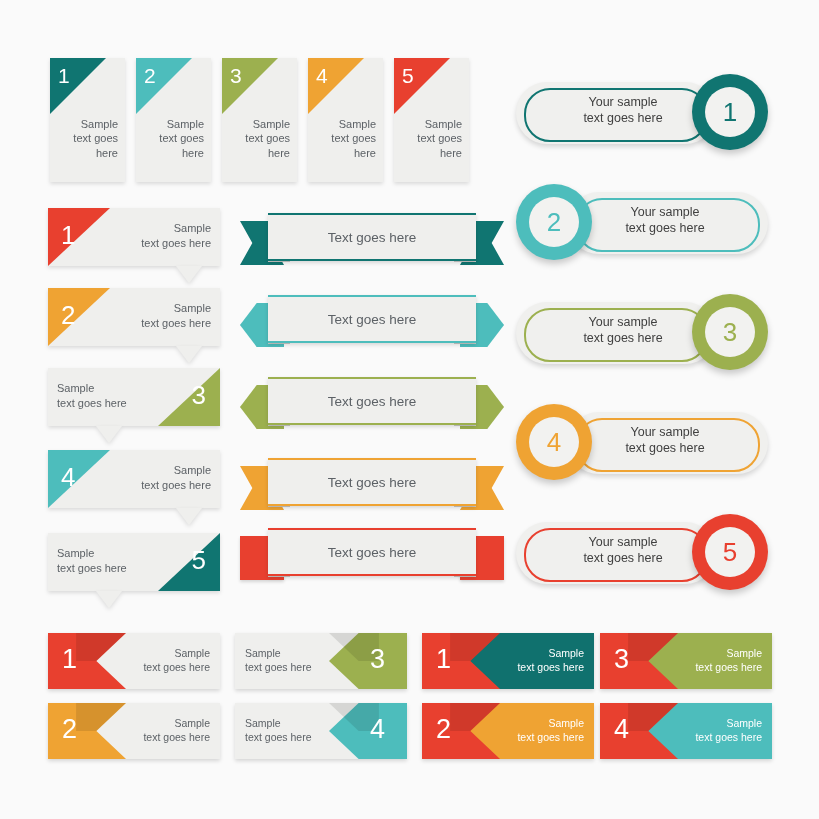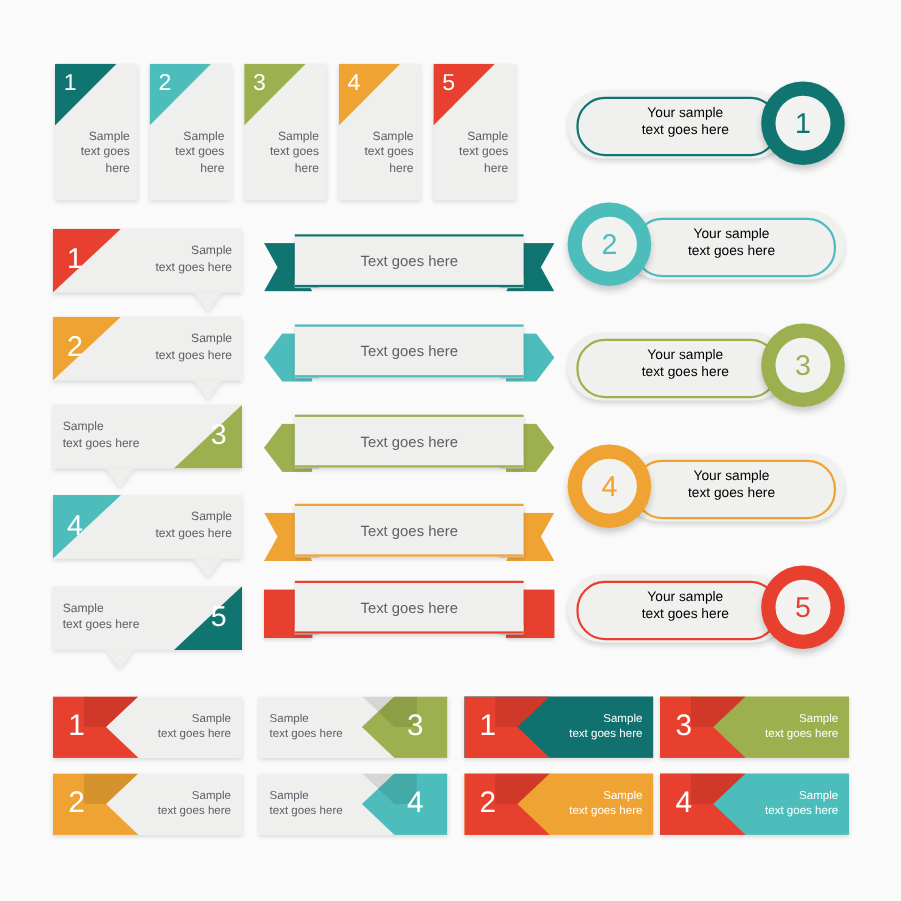--- a/index.html
+++ b/index.html
@@ -89,21 +89,21 @@
     position:absolute;top:0;width:76px;height:76px;border-radius:50%;
     background:var(--c);box-shadow:0 4px 7px rgba(0,0,0,.2);
   }
   .pill .circ i{
     position:absolute;left:13px;top:13px;width:50px;height:50px;border-radius:50%;
     background:#f2f2f0;display:flex;align-items:center;justify-content:center;
     font-style:normal;font-size:26px;color:var(--c);
   }
   .pill .ptxt{
     position:absolute;top:20px;font-size:12.5px;line-height:16px;
-    color:#000000;text-align:center;width:150px;
+    color:#404040;text-align:center;width:150px;
   }
 
   
   .gcard{position:absolute;width:172px;height:56px;overflow:hidden;
          box-shadow:0 2px 4px rgba(0,0,0,.15);}
   .gcard .base{position:absolute;inset:0;background:var(--bg);}
   .gcard .chev{position:absolute;top:0;height:56px;width:78px;background:var(--c);}
   .gcard .chev.right{clip-path:polygon(0 0,100% 0,62% 50%,100% 100%,0 100%);}
   .gcard .chev.left{right:0;clip-path:polygon(38% 0,100% 0,100% 100%,38% 100%,0 50%);}
   .gcard .shade{position:absolute;top:0;height:28px;width:78px;background:rgba(0,0,0,.10);}

